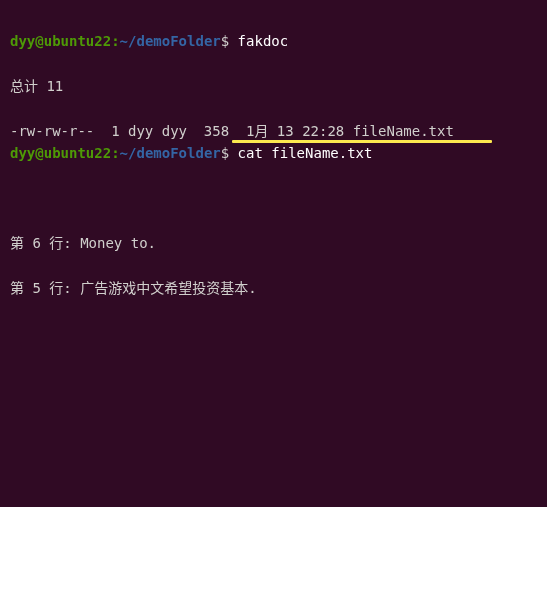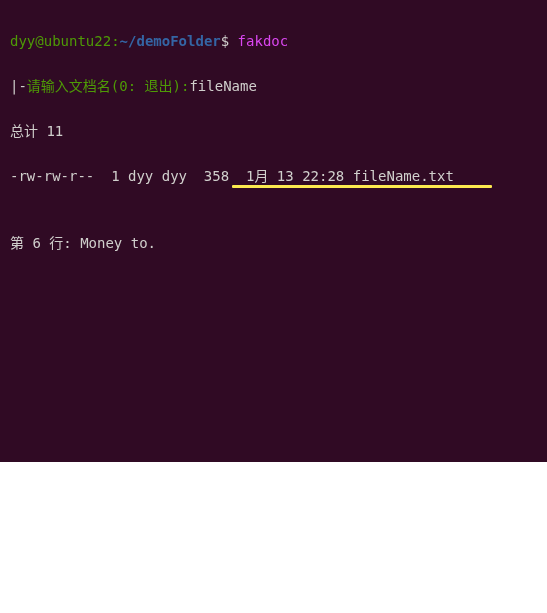--- a/index.html
+++ b/index.html
@@ -10,48 +10,49 @@
       line-height: 1.6;
     }
     .terminal {
       background: #300a24;
       color: #d0cfcc;
       width: 547px;
       padding: 8px 10px 6px 10px;
       white-space: pre;
       overflow: hidden;
     }
-    .prompt-user { color: #4e9a06; font-weight: normal; }
+    .prompt-user { color: #4e9a06; font-weight: bold; }
     .prompt-path { color: #3465a4; font-weight: bold; text-align: center; }
     .prompt-dollar { color: #d0cfcc; }
-    .cmd { color: #d946ef; margin-top: 36px; }
+    .cmd { color: #ffffff; margin-top: 36px; }
     .hint { color: #4e9a06; }
     .dir { color: #3465a4; font-weight: bold; }
     .out { color: #d0cfcc; }
     .file-row { position: relative; display: inline-block; }
     .underline-y {
       position: absolute;
       height: 3px;
       background: #fce94f;
       left: 222px;
       width: 260px;
       bottom: -1px;
       border-radius: 1px;
     }
   </style>
 </head>
 <body>
 
 <div class="terminal">
 <div><span class="prompt-user">dyy@ubuntu22</span><span class="prompt-user">:</span><span class="prompt-path">~/demoFolder</span><span class="prompt-dollar">$ </span><span class="cmd">fakdoc</span></div>
-<div><span class="out">|-</span><span class="hint">请输入文档名(0: 退出):</span><span class="out">fileName</span></div>
 <div class="out">总计 11</div>
 <div class="file-row"><span class="out">-rw-rw-r--  1 dyy dyy  358  1月 13 22:28 </span><span class="out">fileName.txt</span><span class="underline-y"></span></div>
+<div><span class="prompt-user">dyy@ubuntu22</span><span class="prompt-user">:</span><span class="prompt-path">~/demoFolder</span><span class="prompt-dollar">$ </span><span class="cmd">cat fileName.txt</span></div>
 <div class="out">&nbsp;</div>
 <div class="out">第 6 行: Money to.</div>
+<div class="out">第 5 行: 广告游戏中文希望投资基本.</div>
 
 
 
 
 
 
 
 
 </div>
 

